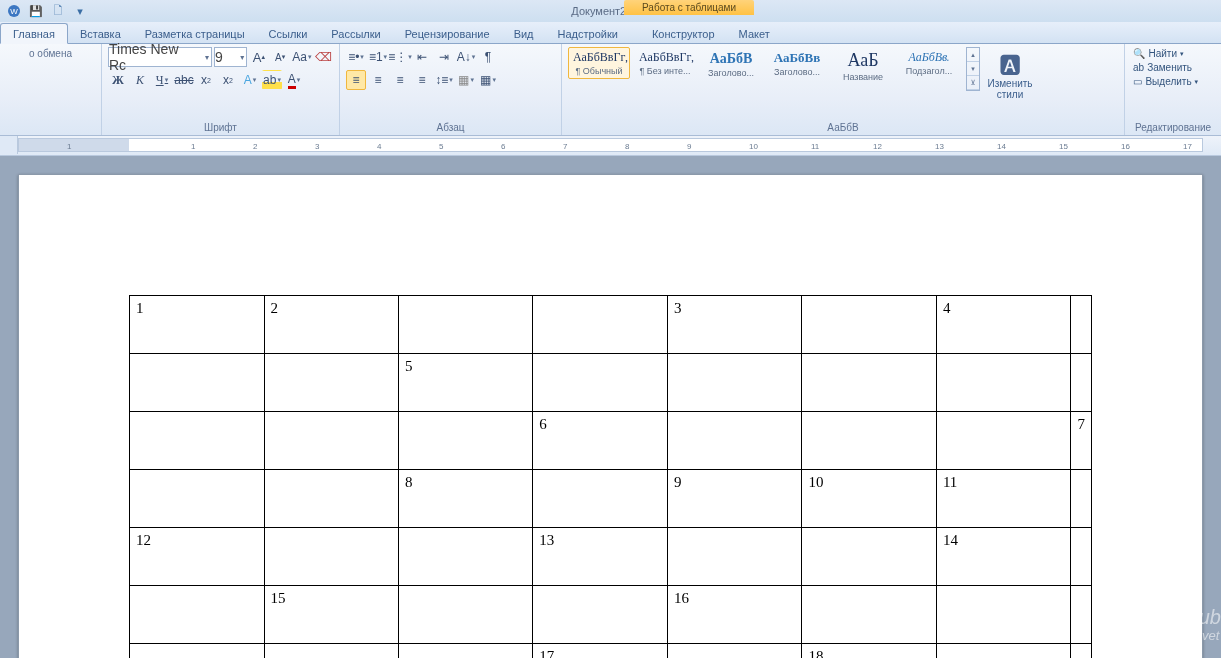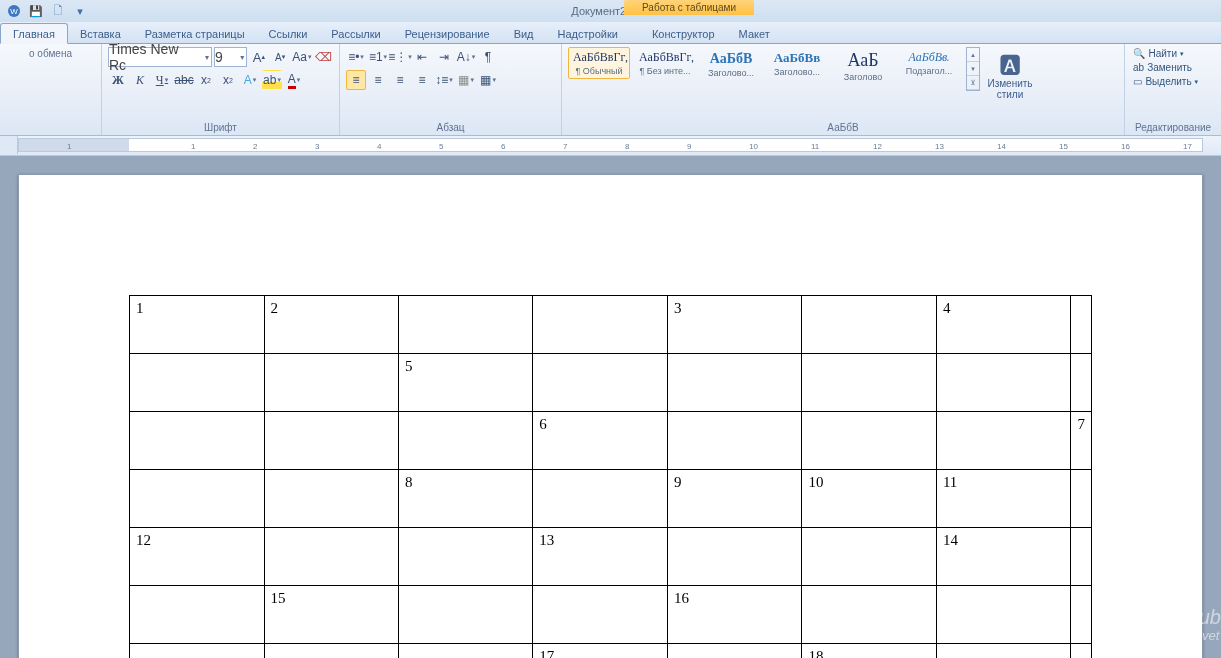--- a/index.html
+++ b/index.html
@@ -197,21 +197,21 @@
       <div class="style-item">
         <div class="style-prev" style="color:#2e74b5;font-size:14px;font-weight:bold">АаБбВ</div>
         <div class="style-name">Заголово...</div>
       </div>
       <div class="style-item">
         <div class="style-prev" style="color:#2e74b5;font-size:13px;font-weight:bold">АаБбВв</div>
         <div class="style-name">Заголово...</div>
       </div>
       <div class="style-item">
         <div class="style-prev" style="font-size:18px">АаБ</div>
-        <div class="style-name">Заголово</div>
+        <div class="style-name">Название</div>
       </div>
       <div class="style-item">
         <div class="style-prev" style="color:#2e74b5;font-style:italic">АаБбВв.</div>
         <div class="style-name">Подзагол...</div>
       </div>
       <div class="styles-more">
         <div>▴</div>
         <div>▾</div>
         <div>⊻</div>
       </div>

